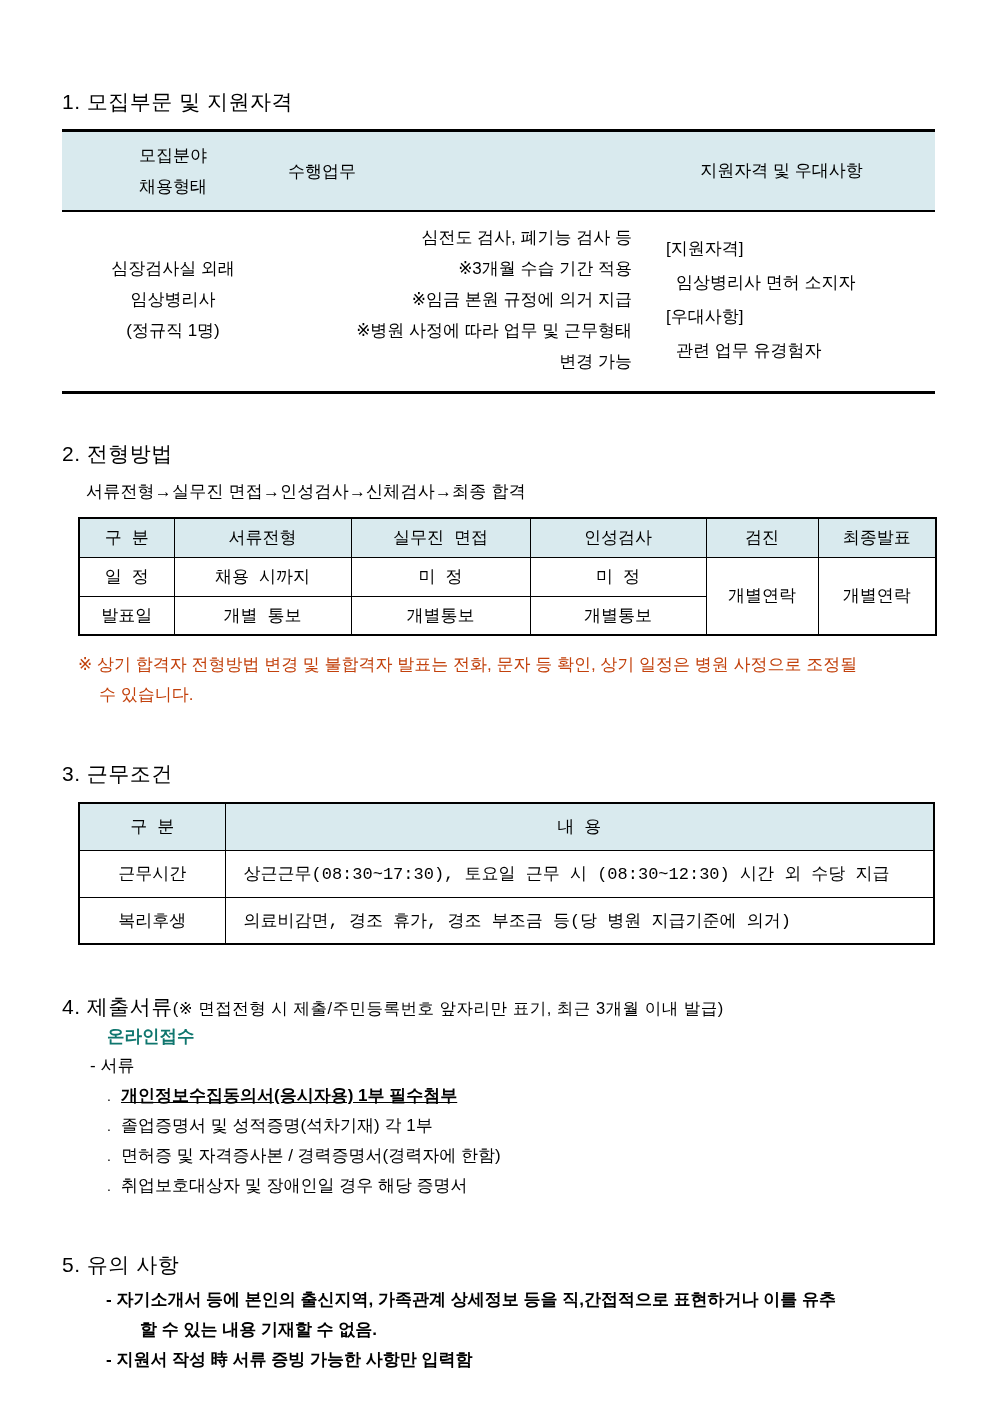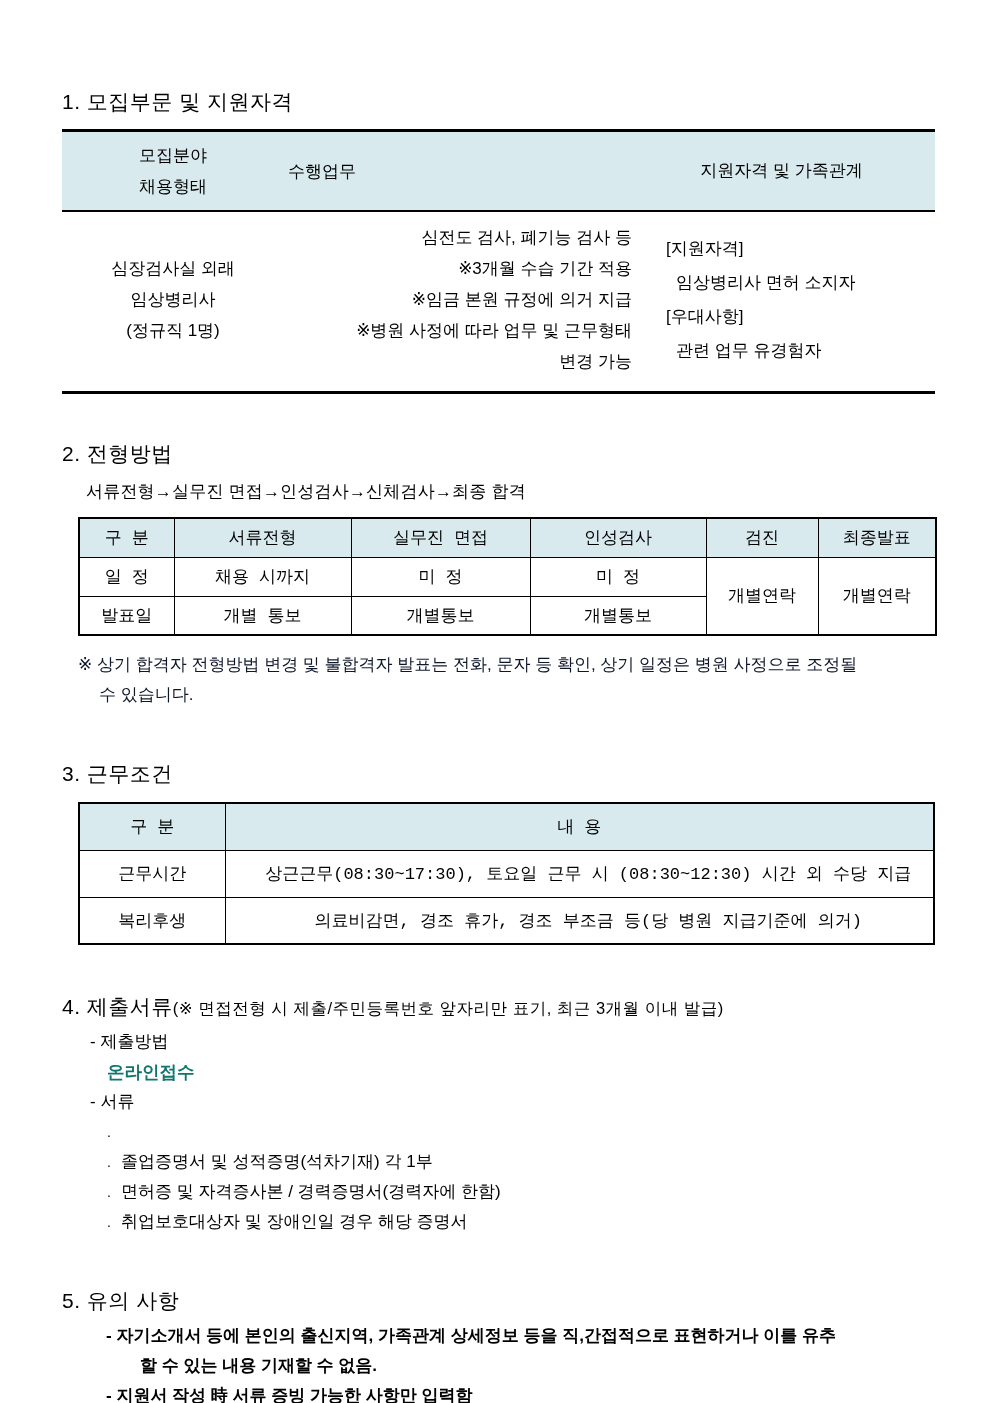--- a/index.html
+++ b/index.html
@@ -59,25 +59,25 @@
   .grid th, .grid td {
     border: 1px solid #000;
     text-align: center;
     vertical-align: middle;
     font-weight: 400;
   }
   .grid { border: 2px solid #000; }
   .grid th { height: 39px; }
   .grid td { height: 39px; }
 
-  .t3 td.val { text-align: center; padding-left: 18px; }
+  .t3 td.val { text-align: left; padding-left: 18px; }
   .t3 th, .t3 td { height: 47px; }
 
   .note-blue {
-    color: #0f172a;
+    color: #c2410c;
     font-size: 17px;
     line-height: 30px;
     margin-top: 14px;
     margin-left: 16px;
   }
   .note-blue .wrap2 { padding-left: 21px; }
 
   .flow-line {
     font-size: 17px;
     margin: 12px 0 0 24px;
@@ -116,21 +116,21 @@
   <div class="sec-title">1. 모집부문 및 지원자격</div>
 
   <table class="t1">
     <thead>
       <tr style="background:#d9eaee;">
         <th class="c1">
           <div>모집분야</div>
           <div>채용형태</div>
         </th>
         <th class="c2" style="text-align:left;">수행업무</th>
-        <th class="c3" style="text-align:center; padding-left:0;">지원자격 및 가족관계</th>
+        <th class="c3" style="text-align:center; padding-left:0;">지원자격 및 우대사항</th>
       </tr>
     </thead>
     <tbody>
       <tr>
         <td class="c1">
           <div>심장검사실 외래</div>
           <div>임상병리사</div>
           <div>(정규직 1명)</div>
         </td>
         <td class="c2">
@@ -217,26 +217,26 @@
         <td>복리후생</td>
         <td class="val">의료비감면, 경조 휴가, 경조 부조금 등(당 병원 지급기준에 의거)</td>
       </tr>
     </tbody>
   </table>
 
   <div class="sec-title gap-s4">
     <span>4. 제출서류</span><span class="small-note">(※ 면접전형 시 제출/주민등록번호 앞자리만 표기, 최근 3개월 이내 발급)</span>
   </div>
 
-  <div class="dash-item mt6">- 제출방법</div>
   <div class="red-accent" style="color:#0f766e;">온라인접수</div>
   <div class="dash-item">- 서류</div>
 
   <div class="dot-item">
     <span class="bullet">.</span>
+    <span class="bold-underline">개인정보수집동의서(응시자용) 1부 필수첨부</span>
   </div>
   <div class="dot-item">
     <span class="bullet">.</span>
     <span>졸업증명서 및 성적증명(석차기재) 각 1부</span>
   </div>
   <div class="dot-item">
     <span class="bullet">.</span>
     <span>면허증 및 자격증사본 / 경력증명서(경력자에 한함)</span>
   </div>
   <div class="dot-item">

